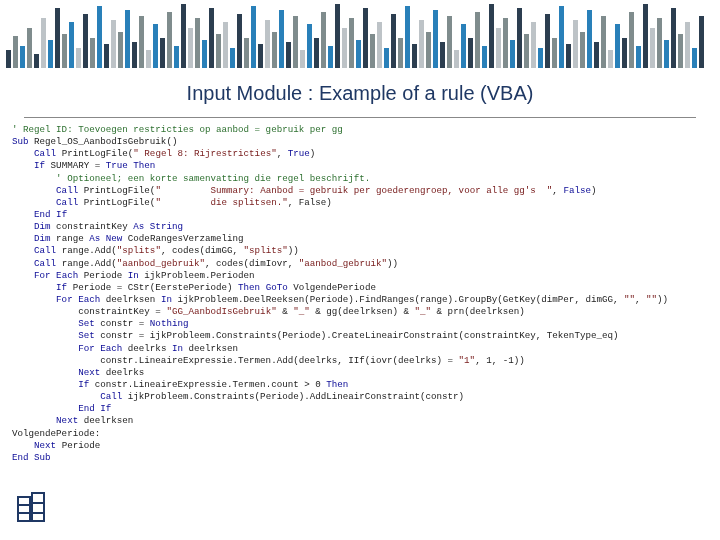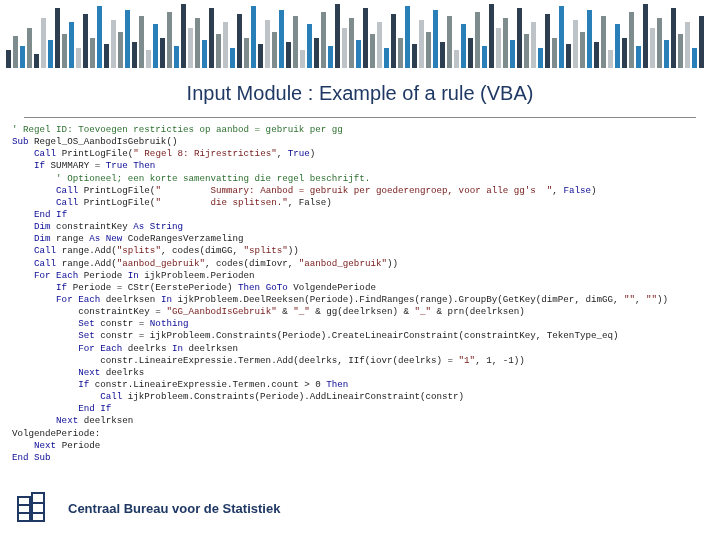--- a/index.html
+++ b/index.html
@@ -133,14 +133,13 @@
 
 <div class="footer">
   <div class="logo">
     <svg viewBox="0 0 42 42">
       <g stroke="#1f3864" stroke-width="2" fill="none">
         <path d="M6 10 h12 v8 h-12 z M6 18 h12 v8 h-12 z M6 26 h12 v8 h-12 z"></path>
         <path d="M20 6 h12 v28 h-12 z M20 16 h12 M20 26 h12"></path>
       </g>
     </svg>
   </div>
-  <div class="footer-label">Centraal Bureau voor de Statistiek</div>
 </div>
 
 </body></html>

